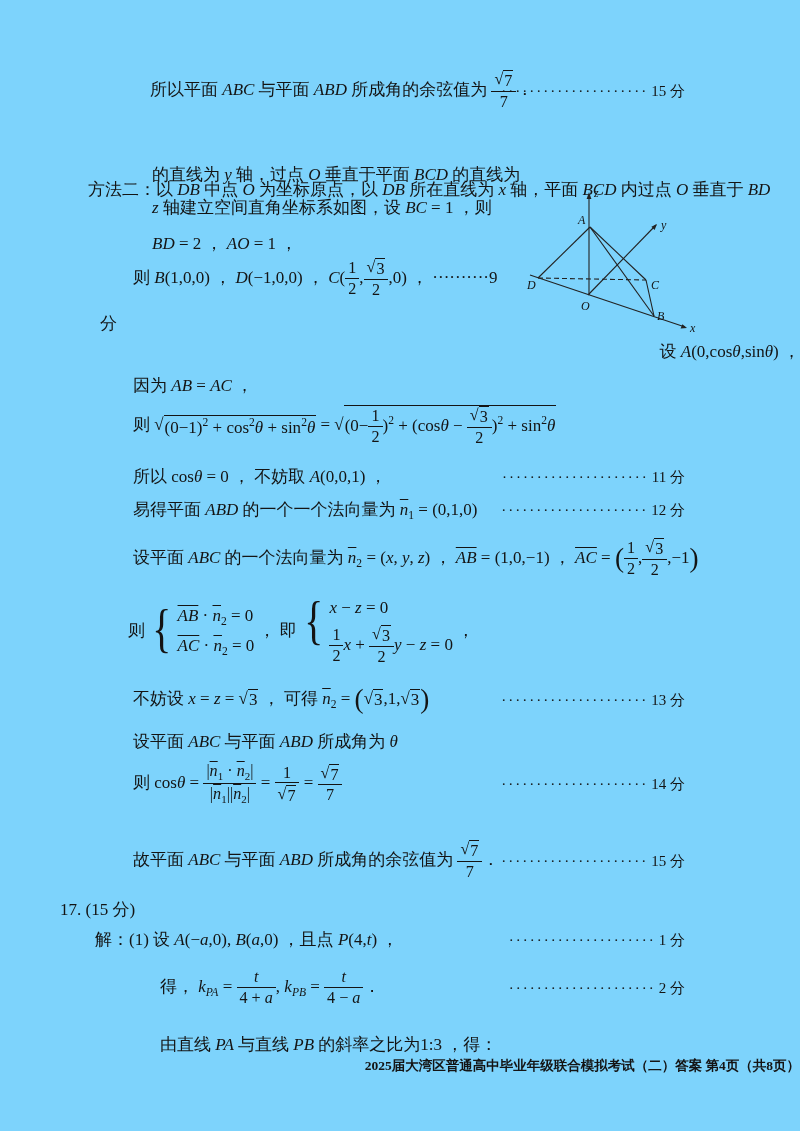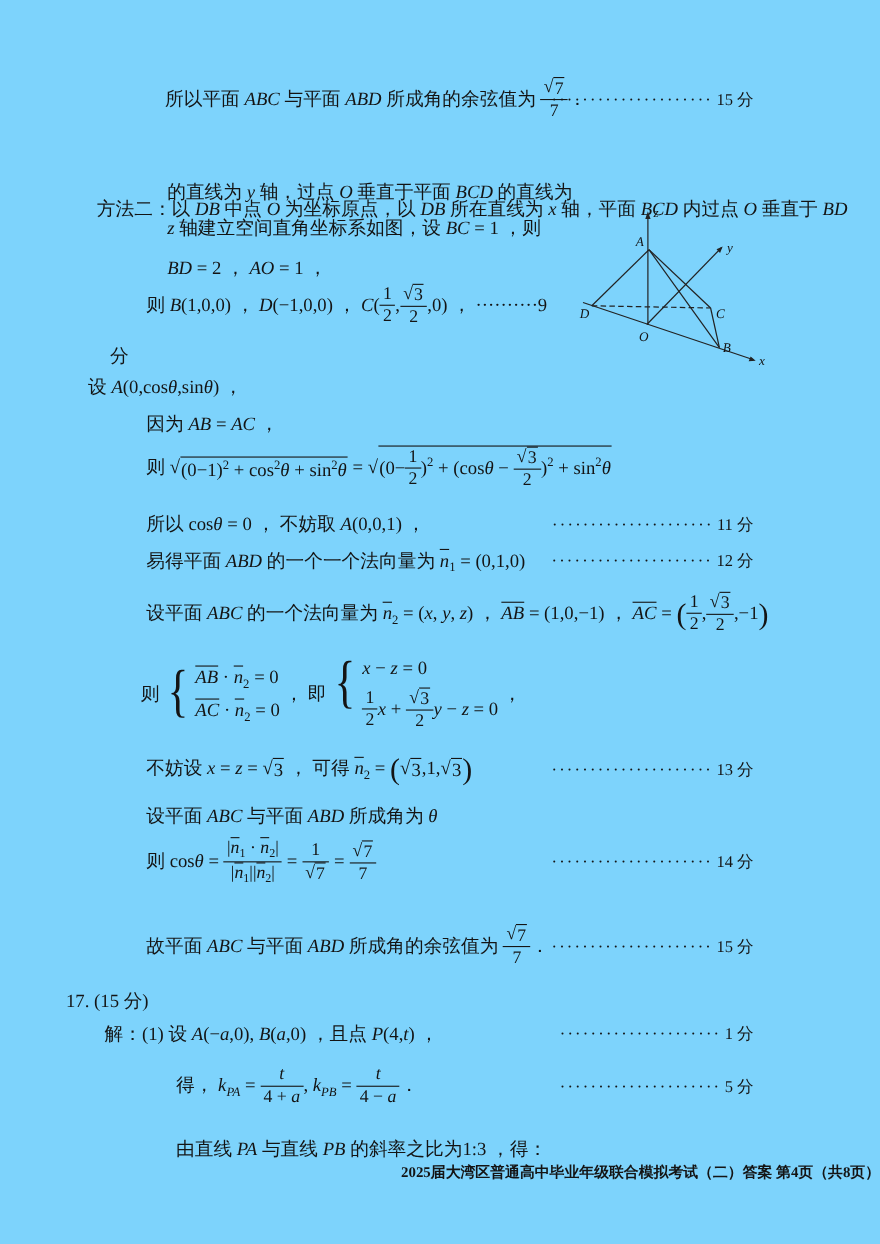--- a/index.html
+++ b/index.html
@@ -55,21 +55,21 @@
     <span>所以平面 <i>ABC</i> 与平面 <i>ABD</i> 所成角的余弦值为 <f><fn><sq><sr>7</sr></sq></fn><fd>7</fd></f>．</span>
     <span class="leader"><span class="dots">·····················</span><span>15 分</span></span>
   </div>
 
   <div class="line" style="top:130px; padding-left:88px;margin-top:48px;"><span>方法二：以 <i>DB</i> 中点 <i>O</i> 为坐标原点，以 <i>DB</i> 所在直线为 <i>x</i> 轴，平面 <i>BCD</i> 内过点 <i>O</i> 垂直于 <i>BD</i></span></div>
   <div class="line" style="top:163px; padding-left:152px;"><span>的直线为 <i>y</i> 轴，过点 <i>O</i> 垂直于平面 <i>BCD</i> 的直线为</span></div>
   <div class="line" style="top:196px; padding-left:152px;"><span><i>z</i> 轴建立空间直角坐标系如图，设 <i>BC</i> = 1 ，则</span></div>
   <div class="line" style="top:232px; padding-left:152px;"><span><i>BD</i> = 2 ， <i>AO</i> = 1 ，</span></div>
   <div class="line" style="top:258px; padding-left:133px;"><span>则 <i>B</i>(1,0,0) ， <i>D</i>(−1,0,0) ， <i>C</i>(<f><fn>1</fn><fd>2</fd></f>,<f><fn><sq><sr>3</sr></sq></fn><fd>2</fd></f>,0) ， ··········9</span></div>
   <div class="line" style="top:312px; padding-left:100px;"><span>分</span></div>
-  <div class="line" style="top:340px; padding-left:80px;"><span>设 <i>A</i>(0,cos<i>θ</i>,sin<i>θ</i>) ，</span></div>
+  <div class="line" style="top:340px; padding-left:80px;text-align:right;"><span>设 <i>A</i>(0,cos<i>θ</i>,sin<i>θ</i>) ，</span></div>
   <div class="line" style="top:374px; padding-left:133px;"><span>因为 <i>AB</i> = <i>AC</i> ，</span></div>
   <div class="line" style="top:405px; padding-left:133px;"><span>则 <sq><sr>(0−1)<sup>2</sup> + cos<sup>2</sup><i>θ</i> + sin<sup>2</sup><i>θ</i></sr></sq> = <sq><sr>(0−<f><fn>1</fn><fd>2</fd></f>)<sup>2</sup> + (cos<i>θ</i> − <f><fn><sq><sr>3</sr></sq></fn><fd>2</fd></f>)<sup>2</sup> + sin<sup>2</sup><i>θ</i></sr></sq></span></div>
 
   <div class="line" style="top:465px; padding-left:133px;">
     <span>所以 cos<i>θ</i> = 0 ， 不妨取 <i>A</i>(0,0,1) ，</span>
     <span class="leader"><span class="dots">·····················</span><span>11 分</span></span>
   </div>
 
   <div class="line" style="top:498px; padding-left:133px;">
     <span>易得平面 <i>ABD</i> 的一个一个法向量为 <vb><i>n</i></vb><sub>1</sub> = (0,1,0)</span>
@@ -108,21 +108,21 @@
 
   <div class="line" style="top:898px; padding-left:60px;"><span>17. (15 分)</span></div>
 
   <div class="line" style="top:928px; padding-left:95px;">
     <span>解：(1) 设 <i>A</i>(−<i>a</i>,0),  <i>B</i>(<i>a</i>,0) ，且点 <i>P</i>(4,<i>t</i>) ，</span>
     <span class="leader"><span class="dots">·····················</span><span>1 分</span></span>
   </div>
 
   <div class="line" style="top:968px; padding-left:160px;">
     <span>得， <i>k</i><sub><i>PA</i></sub> = <f><fn><i>t</i></fn><fd>4 + <i>a</i></fd></f>,  <i>k</i><sub><i>PB</i></sub> = <f><fn><i>t</i></fn><fd>4 − <i>a</i></fd></f>．</span>
-    <span class="leader"><span class="dots">·····················</span><span>5 分</span></span>
+    <span class="leader"><span class="dots">·····················</span><span>2 分</span></span>
   </div>
 
   <div class="line" style="top:1033px; padding-left:160px;"><span>由直线 <i>PA</i> 与直线 <i>PB</i> 的斜率之比为1:3 ，得：</span></div>
 
   <div class="figure">
     <svg viewBox="0 0 190 158">
       <g stroke="#222" stroke-width="1.1" fill="none">
 
         <line x1="15" y1="95" x2="170" y2="147"></line>
 

